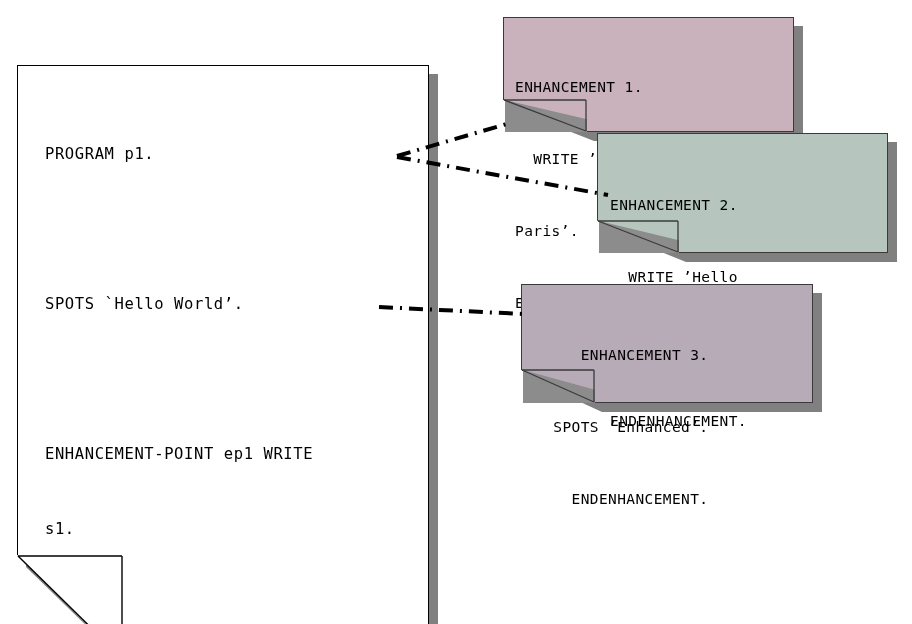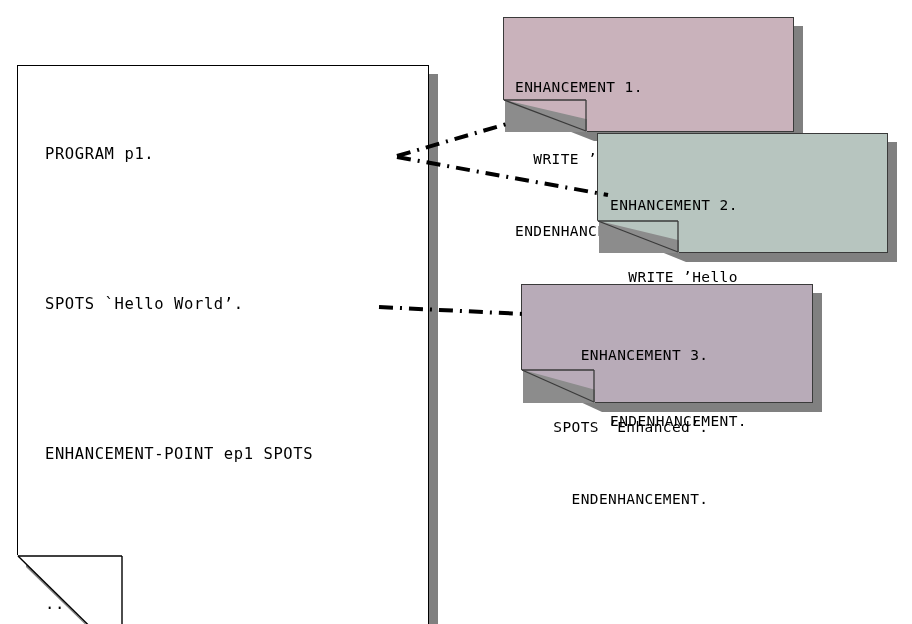--- a/index.html
+++ b/index.html
@@ -150,21 +150,22 @@
     <svg class="doc-fold-line" viewBox="0 0 414 596">
       <path d="M 1 491 L 105 593" stroke="#000000" stroke-width="1.4" fill="none"></path>
       <path d="M 105 491 L 105 593" stroke="#000000" stroke-width="1.4" fill="none"></path>
       <path d="M 1 491 L 105 491" stroke="#000000" stroke-width="1.4" fill="none"></path>
     </svg>
     <div class="doc-text">
       <div class="doc-line">PROGRAM p1.</div>
       <div class="doc-line blank"></div>
       <div class="doc-line">SPOTS `Hello World’.</div>
       <div class="doc-line blank"></div>
-      <div class="doc-line">ENHANCEMENT-POINT ep1 SPOTS</div>
+      <div class="doc-line">ENHANCEMENT-POINT ep1 WRITE</div>
+      <div class="doc-line">s1.</div>
       <div class="doc-line blank"></div>
       <div class="doc-line">..</div>
       
       
       
       
       
       
       
     </div>
@@ -175,20 +176,21 @@
     <div class="note-body" style="background: rgb(201, 178, 187);"></div>
     <div class="note-fold-shadow"></div>
     <svg class="note-fold-edge" viewBox="0 0 300 124">
       <path d="M 1 83 L 83 114" stroke="#3a3a3a" stroke-width="1.3" fill="none"></path>
       <path d="M 83 83 L 83 114" stroke="#3a3a3a" stroke-width="1.3" fill="none"></path>
       <path d="M 1 83 L 83 83" stroke="#3a3a3a" stroke-width="1.3" fill="none"></path>
     </svg>
     <div class="note-text">
       <div>ENHANCEMENT 1.</div>
       <div>  WRITE ’Hello</div>
+      <div>Paris’.</div>
       <div>ENDENHANCEMENT.</div>
     </div>
   </div>
 
   <div class="note" id="note-2">
     <div class="note-shadow"></div>
     <div class="note-body" style="background: rgb(183, 197, 191);"></div>
     <div class="note-fold-shadow"></div>
     <svg class="note-fold-edge" viewBox="0 0 300 130">
       <path d="M 1 88 L 81 119" stroke="#3a3a3a" stroke-width="1.3" fill="none"></path>

